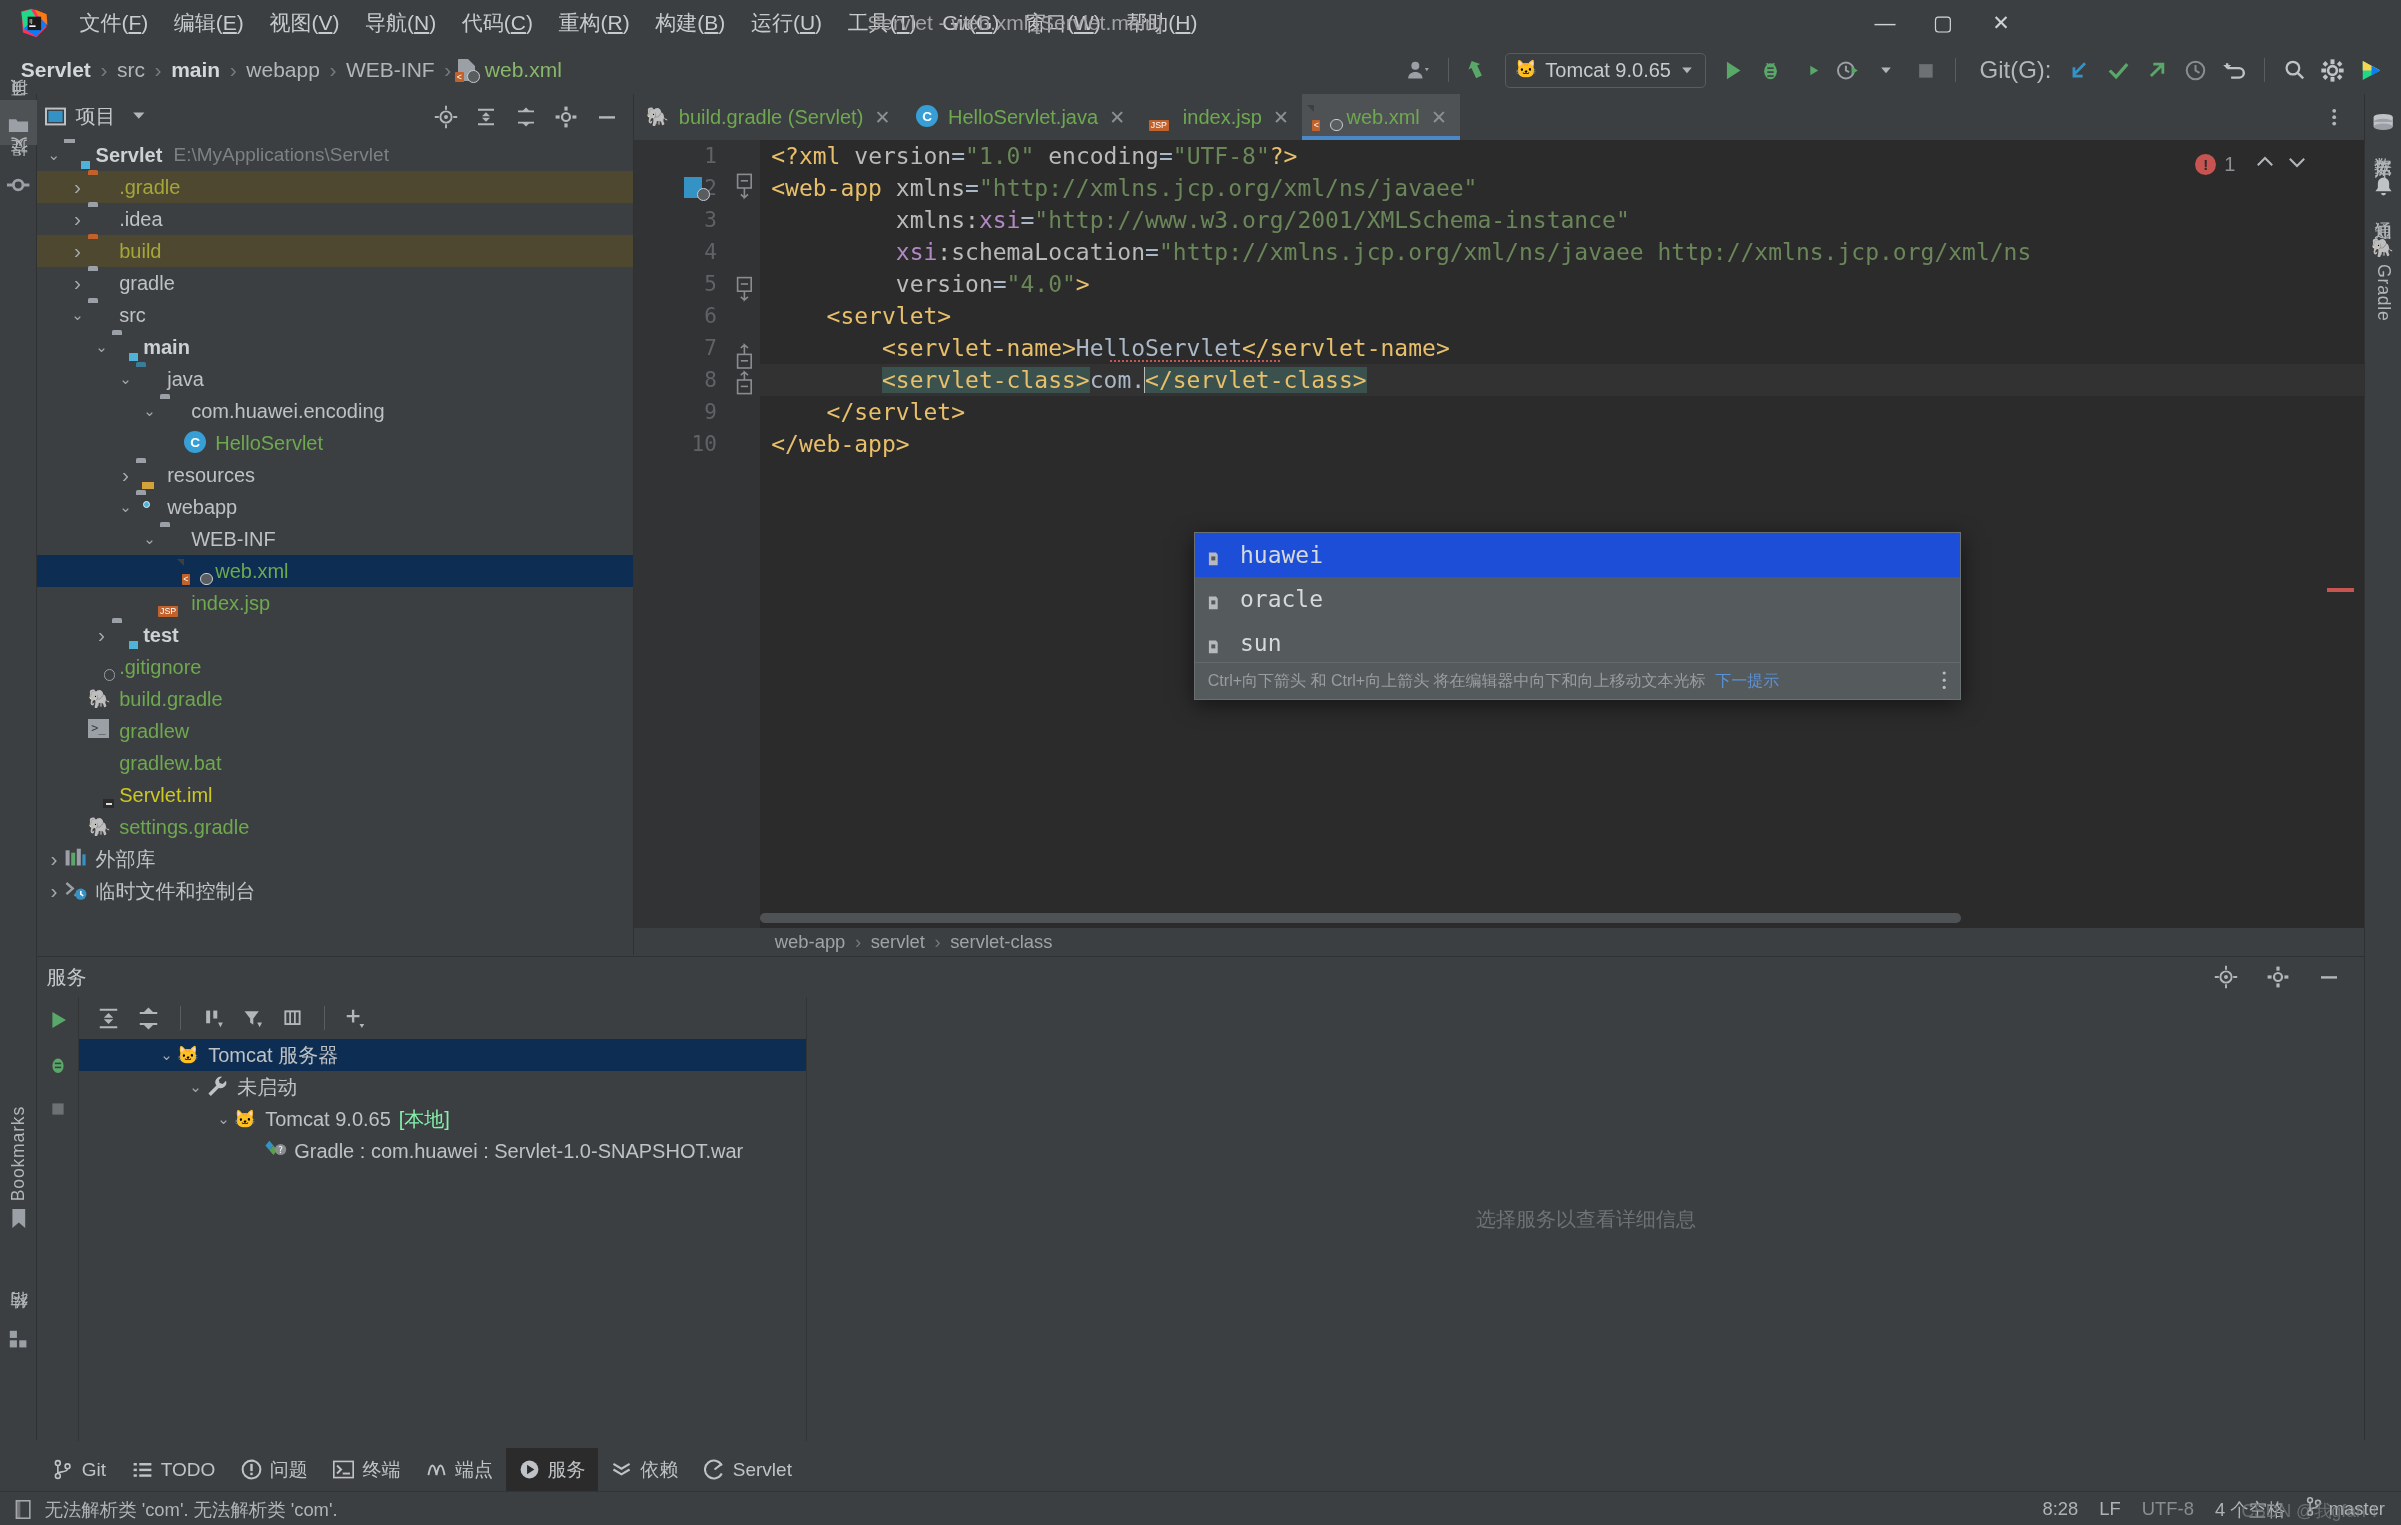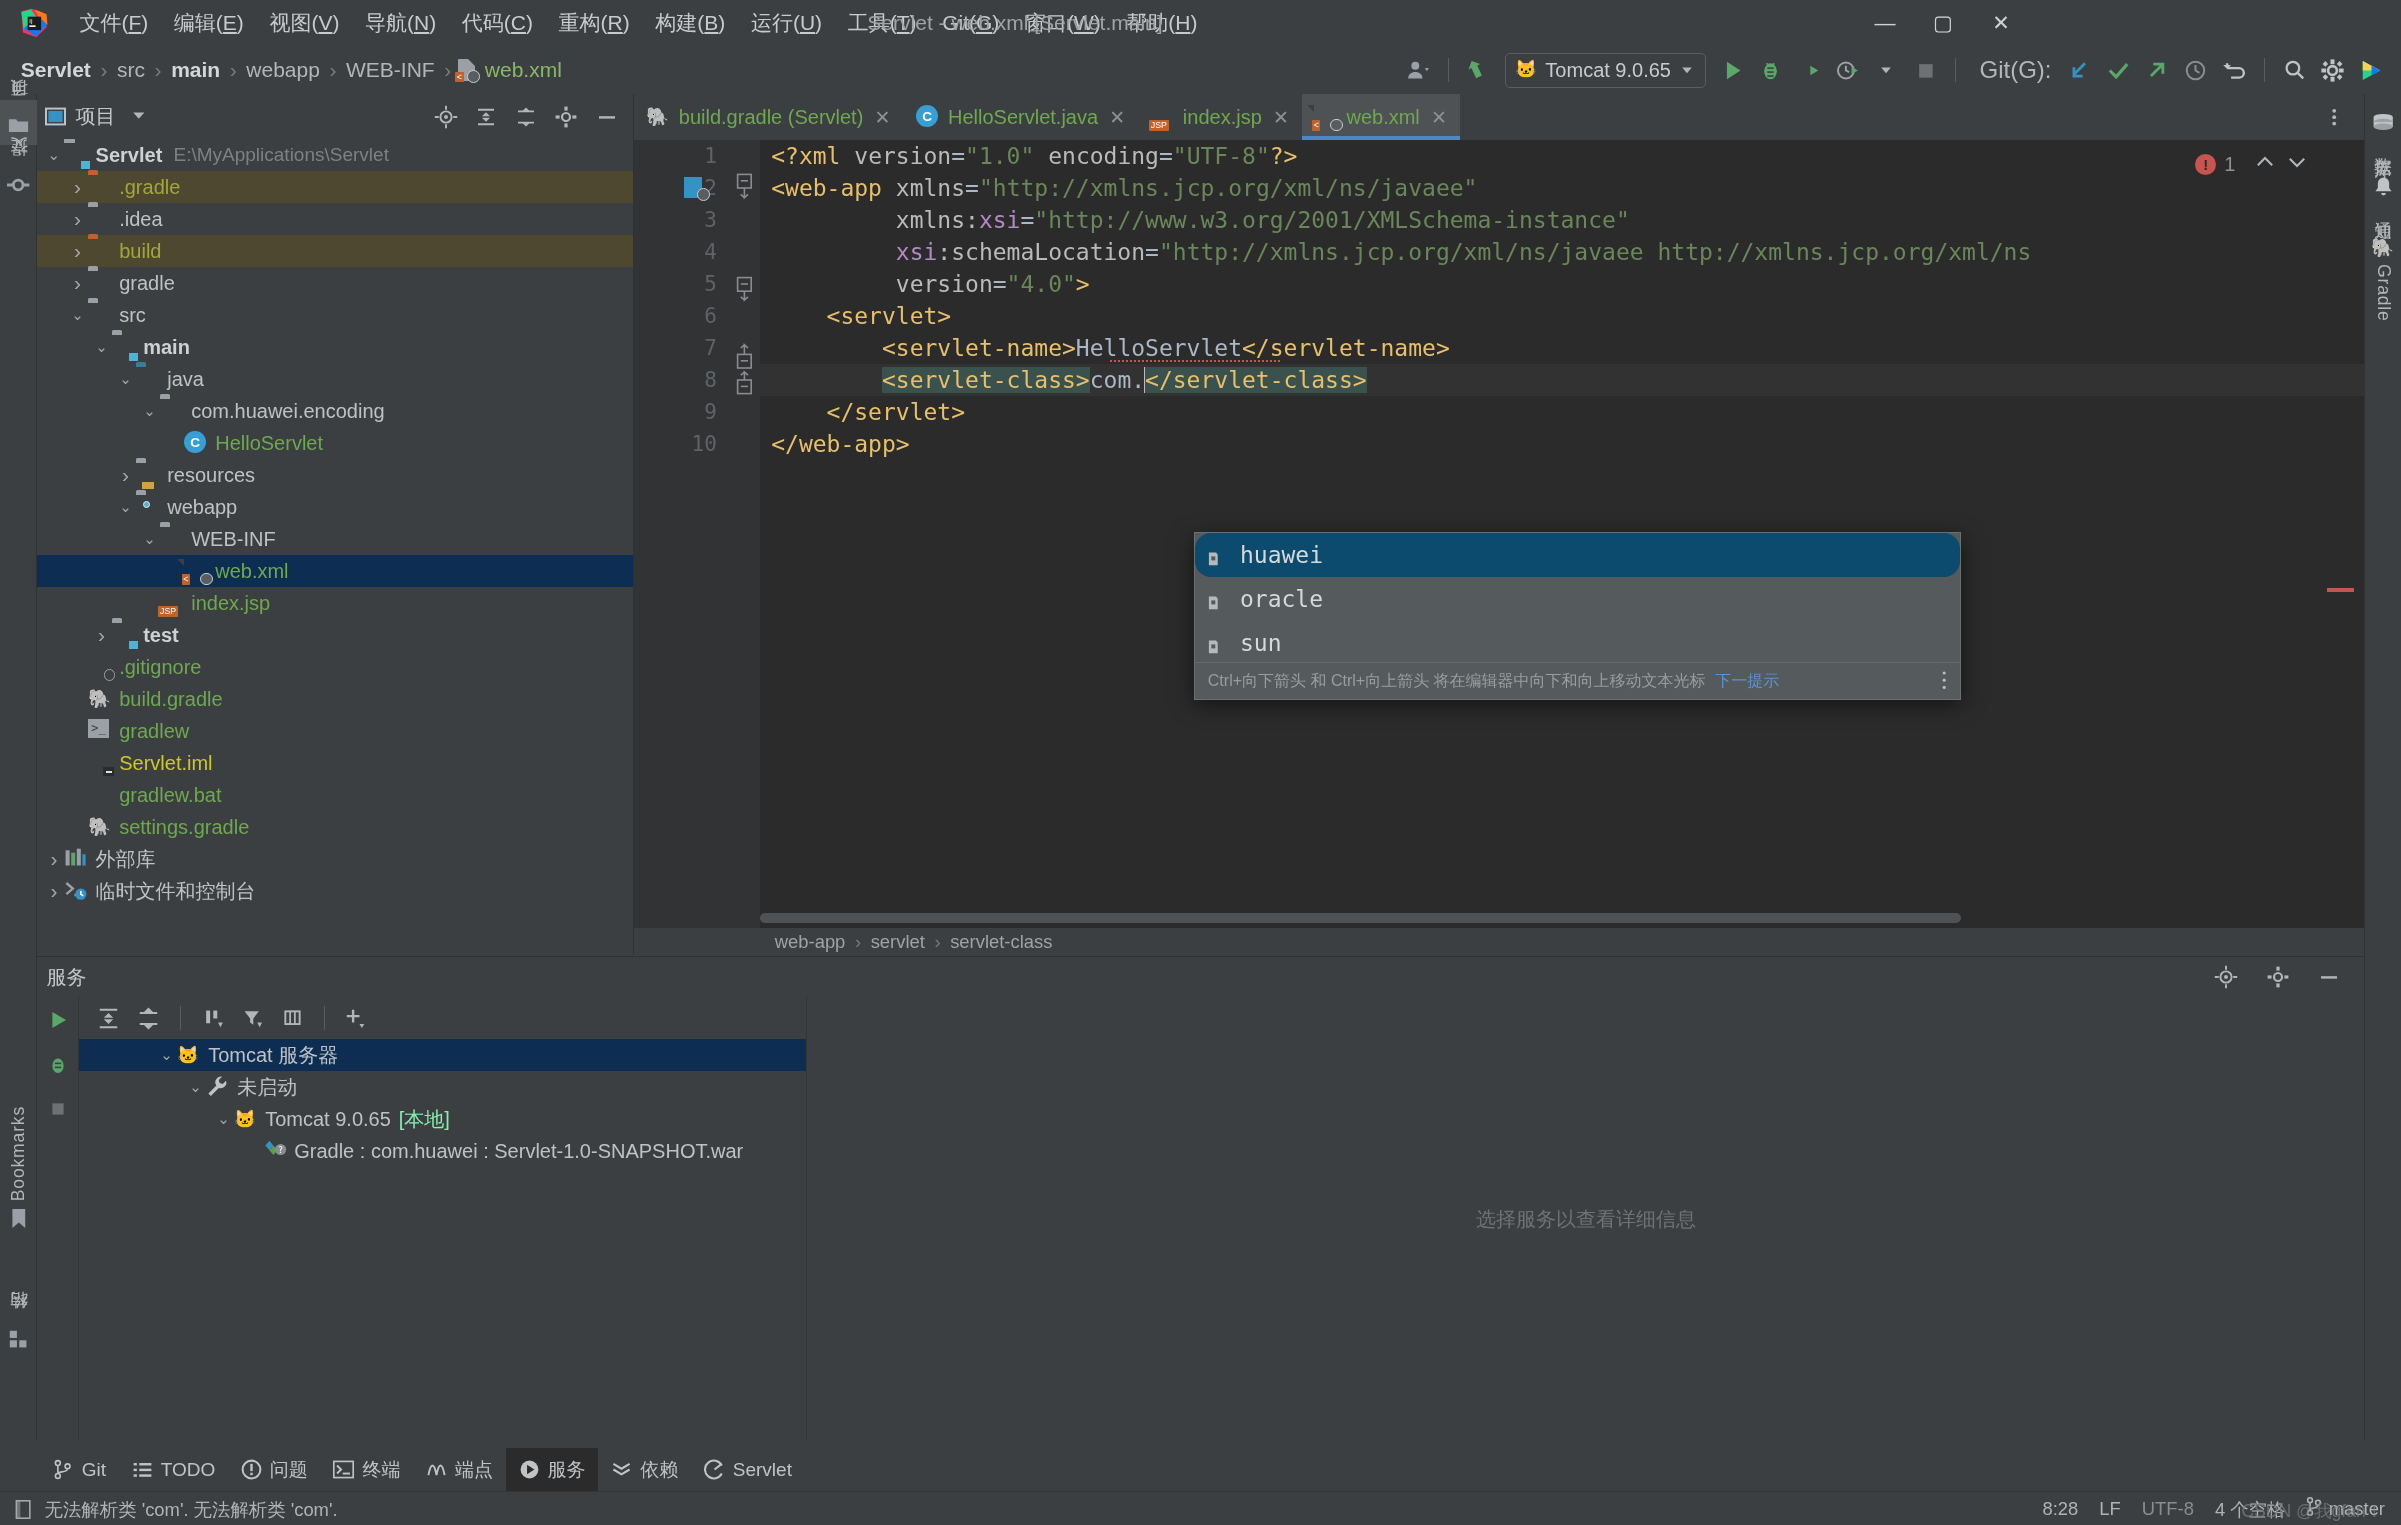--- a/index.html
+++ b/index.html
@@ -155,21 +155,21 @@
   .mark-red{ position:absolute; right:11.2px; top:448px; width:27px; height:4px; background:#c75450;}
 
   
   .popup{
     position:absolute; left:1194px; top:532px; width:767px; height:168px;
     background:#555a5d; border:0.8px solid #6a6f72;
     box-shadow:0 4.8px 21px rgba(0,0,0,.55); z-index:50;
   }
   .pitem{ height:44px; display:flex; align-items:center; padding-left:12.8px;
           font-family:"DejaVu Sans Mono", monospace; font-size:23px; color:#d6d9dc;}
-  .pitem.sel{ background:#0c4a6e;border-radius:16px;}
+  .pitem.sel{ background:#1d4ed8;}
   .pfolder{ width:21px; height:17.6px; margin-right:11.2px; position:relative; flex:none;}
   .phint{
     position:absolute; left:0; right:0; bottom:0; height:37px;
     display:flex; align-items:center; padding:0 12.8px;
     font-size:16px; color:#9a9d9f; border-top:0.8px solid #64696c;
   }
   .phint .lnk{ color:#5c93d6; margin-left:9.6px;}
   .phint .dots{ margin-left:auto; color:#b9bcbf; font-size:17.6px; letter-spacing:0; line-height:6.4px;}
 
   
@@ -625,27 +625,27 @@
         </div>
         <div class="trow" style="padding-left: 30px;">
           <span class="arrow"></span>
           <span class="ico">
             <span style="display:block;width:21px;height:19px;background:#9aa0a6;color:#3c3f41;font-size:12px;font-family:DejaVu Sans Mono,monospace;line-height:19px;text-align:center;">&gt;_</span>
           </span>
           <span class="tlabel green">gradlew</span>
         </div>
         <div class="trow" style="padding-left: 30px;">
           <span class="arrow"></span>
+          <span class="ico"><span class="filebase" style="background:#9aa0a6;"></span></span>
+          <span class="tlabel green">gradlew.bat</span>
+        </div>
+        <div class="trow" style="padding-left: 30px;">
+          <span class="arrow"></span>
           <span class="ico"><span class="filebase"></span><span style="position:absolute;right:-1.6px;bottom:-0.8px;width:10.4px;height:8.8px;background:#2b2b2b;"></span><span style="position:absolute;right:0;bottom:2.4px;width:6.4px;height:1.6px;background:#e0e0e0;"></span></span>
           <span class="tlabel yellow">Servlet.iml</span>
-        </div>
-        <div class="trow" style="padding-left: 30px;">
-          <span class="arrow"></span>
-          <span class="ico"><span class="filebase" style="background:#9aa0a6;"></span></span>
-          <span class="tlabel green">gradlew.bat</span>
         </div>
         <div class="trow" style="padding-left: 30px;">
           <span class="arrow"></span>
           <span class="ico"><span class="elephant">🐘</span></span>
           <span class="tlabel green">settings.gradle</span>
         </div>
         <div class="trow" style="padding-left: 6.4px;">
           <span class="arrow" style="font-size: 21px;">›</span>
           <span class="ico"><svg width="22.4" height="21" viewBox="0 0 28 26">
               <rect x="2" y="4" width="5" height="19" fill="#9aa0a6"></rect>

